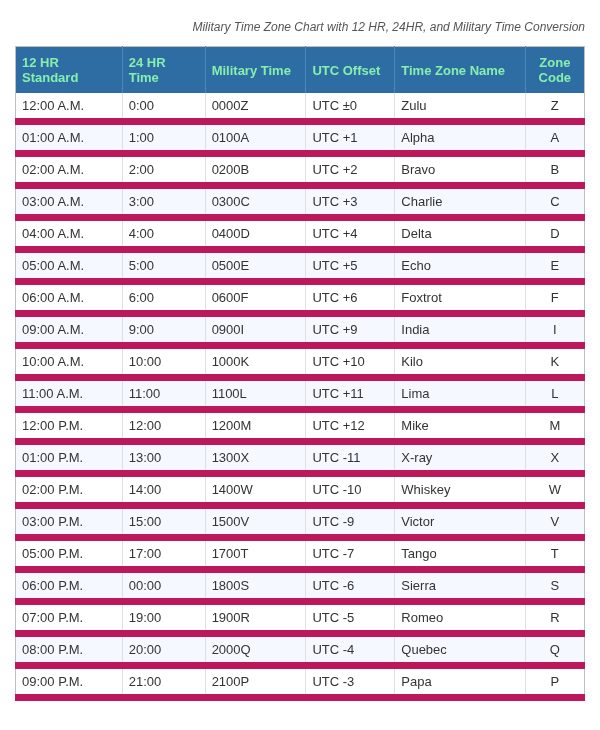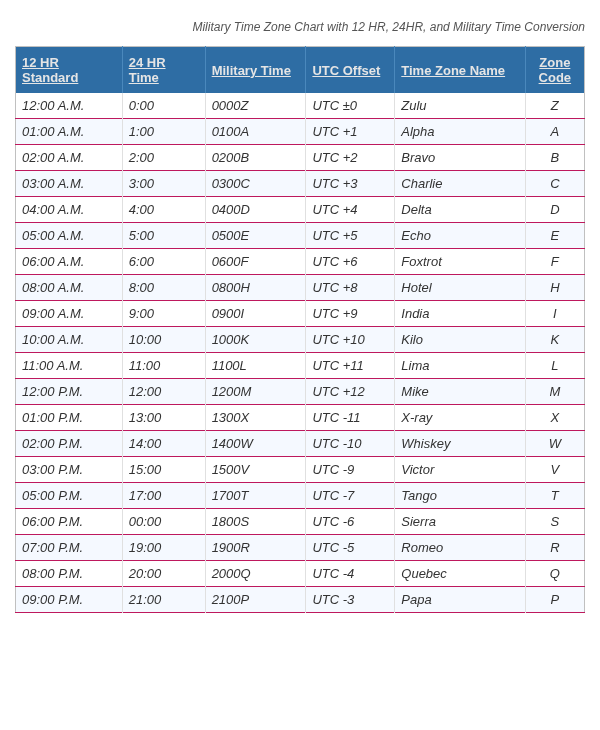--- a/index.html
+++ b/index.html
@@ -19,36 +19,34 @@
       font-size: 12px;
       margin-bottom: 12px;
     }
     table {
       width: 100%;
       border-collapse: collapse;
       border: 1px solid #c0c0c0;
     }
     thead tr {
       background-color: #2e6da4;
-      color: #e5e5e5;
+      color: #86efac;
       font-weight: bold;
       font-size: 13px;
-      text-decoration: underline;
     }
     thead th {
       padding: 8px 6px;
       text-align: left;
       border-right: 1px solid #4a88bc;
     }
     thead th:last-child {
       border-right: none;
     }
     tbody tr {
-      border-bottom: 1px solid #be185d;
-      font-style: italic;
+      border-bottom: 7px solid #be185d;
     }
     tbody tr:nth-child(even) {
       background-color: #f5f9ff;
     }
     tbody tr:nth-child(odd) {
       background-color: #ffffff;
     }
     tbody td {
       padding: 5px 6px;
       border-right: 1px solid #e0e0e0;
@@ -131,28 +129,20 @@
       </tr>
       <tr>
         <td class="col-12hr">06:00 A.M.</td>
         <td class="col-24hr">6:00</td>
         <td class="col-mil">0600F</td>
         <td class="col-utc">UTC +6</td>
         <td class="col-name">Foxtrot</td>
         <td class="col-code">F</td>
       </tr>
       <tr>
-        <td class="col-12hr">08:00 A.M.</td>
-        <td class="col-24hr">8:00</td>
-        <td class="col-mil">0800H</td>
-        <td class="col-utc">UTC +8</td>
-        <td class="col-name">Hotel</td>
-        <td class="col-code">H</td>
-      </tr>
-      <tr>
         <td class="col-12hr">09:00 A.M.</td>
         <td class="col-24hr">9:00</td>
         <td class="col-mil">0900I</td>
         <td class="col-utc">UTC +9</td>
         <td class="col-name">India</td>
         <td class="col-code">I</td>
       </tr>
       <tr>
         <td class="col-12hr">10:00 A.M.</td>
         <td class="col-24hr">10:00</td>

